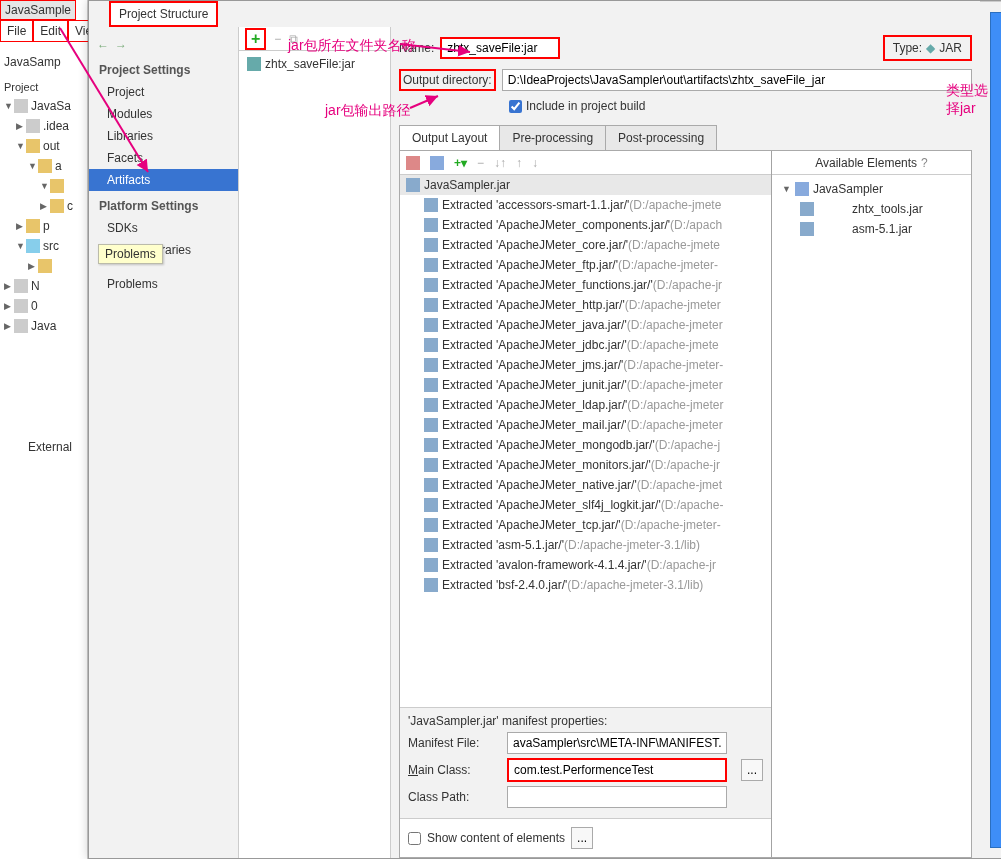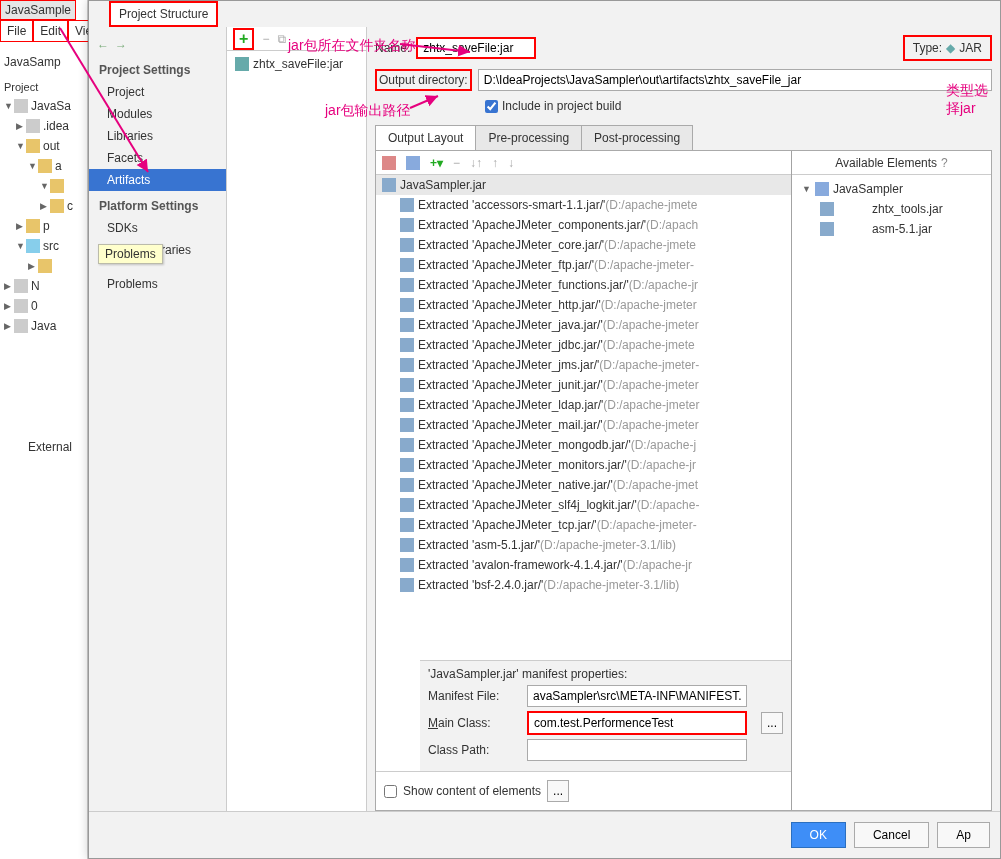--- a/index.html
+++ b/index.html
@@ -15,21 +15,21 @@
 .proj-tree { position: absolute; left: 0; top: 96px; width: 88px; }
 .proj-tree .node { display: flex; align-items: center; height: 20px; padding-left: 4px; white-space: nowrap; overflow: hidden; }
 .proj-tree .arrow { width: 10px; font-size: 9px; color: #666; }
 .proj-tree .ic { width: 14px; height: 14px; margin-right: 3px; }
 .folder-y { background: #E8C56A; }
 .folder-b { background: #87CEEB; }
 .folder-g { background: #ccc; }
 
 .ext-label { position: absolute; left: 0; top: 440px; padding-left: 28px; }
 
-.dialog { position: absolute; left: 88px; top: 0; right: 0; bottom: 0; background: #f2f2f2; border: 1px solid #999; box-shadow: 0 0 10px rgba(0,0,0,0.2); display: flex; flex-direction: column; }
+.dialog { position: absolute; left: 88px; top: 0; right: 0; bottom: 0; background: #f2f2f2; border: 1px solid #999; box-shadow: 0 0 10px rgba(0,0,0,0.2); display: flex; flex-direction: row; }
 .dialog-title { background: #fff; padding: 4px 8px; border: 2px solid red; display: inline-block; position: absolute; left: 20px; top: 0; }
 .dialog-body { display: flex; flex: 1; margin-top: 26px; min-height: 0; }
 
 .left-nav { width: 150px; background: #f2f2f2; border-right: 1px solid #ccc; padding-top: 6px; }
 .left-nav .tool { display: flex; gap: 6px; padding: 4px 8px; }
 .left-nav .tool span { color: #7a7; }
 .nav-head { padding: 8px 10px 4px; font-weight: bold; color: #555; }
 .nav-item { padding: 4px 18px; }
 .nav-item.sel { background: #3874d1; color: #fff; }
 .tooltip { position: absolute; left: 98px; top: 244px; background: #ffffcc; border: 1px solid #bba; padding: 2px 6px; box-shadow: 1px 1px 2px rgba(0,0,0,0.2); }
@@ -68,21 +68,21 @@
 .tree-row.child { padding-left: 24px; }
 
 .layout-right { width: 200px; border-left: 1px solid #a3a3a3; display: flex; flex-direction: column; text-align: right; }
 .avail-head { height: 24px; border-bottom: 1px solid #ccc; display: flex; align-items: center; justify-content: center; gap: 4px; }
 .avail-head a { color: #888; text-decoration: none; }
 .avail-tree { padding: 4px; }
 .avail-row { display: flex; align-items: center; height: 20px; padding-left: 6px; }
 .avail-row.child { padding-left: 24px; gap: 34px; }
 .avail-row .ic3 { width: 14px; height: 14px; margin-right: 4px; background: #8ac; }
 
-.manifest { background: #f2f2f2; border-top: 1px solid #ccc; padding: 6px 8px; margin-left: 44px; }
+.manifest { background: #f2f2f2; border-top: 1px solid #ccc; padding: 6px 8px; }
 .manifest .mrow { display: flex; align-items: center; margin: 4px 0; gap: 14px; }
 .manifest label { width: 85px; }
 .manifest .minput { border: 1px solid #aaa; background: #fff; padding: 3px 5px; width: 220px; }
 .manifest .redbox { border: 2px solid red; }
 .dots { width: 22px; height: 22px; border: 1px solid #aaa; background: #f8f8f8; text-align: center; }
 
 .show-content { padding: 8px; border-top: 1px solid #ccc; display: flex; align-items: center; gap: 6px; }
 
 .dialog-buttons { border-top: 1px solid #ccc; padding: 10px; display: flex; justify-content: flex-end; gap: 8px; background: #f2f2f2; }
 .btn { padding: 5px 18px; border: 1px solid #aaa; background: #f8f8f8; }

